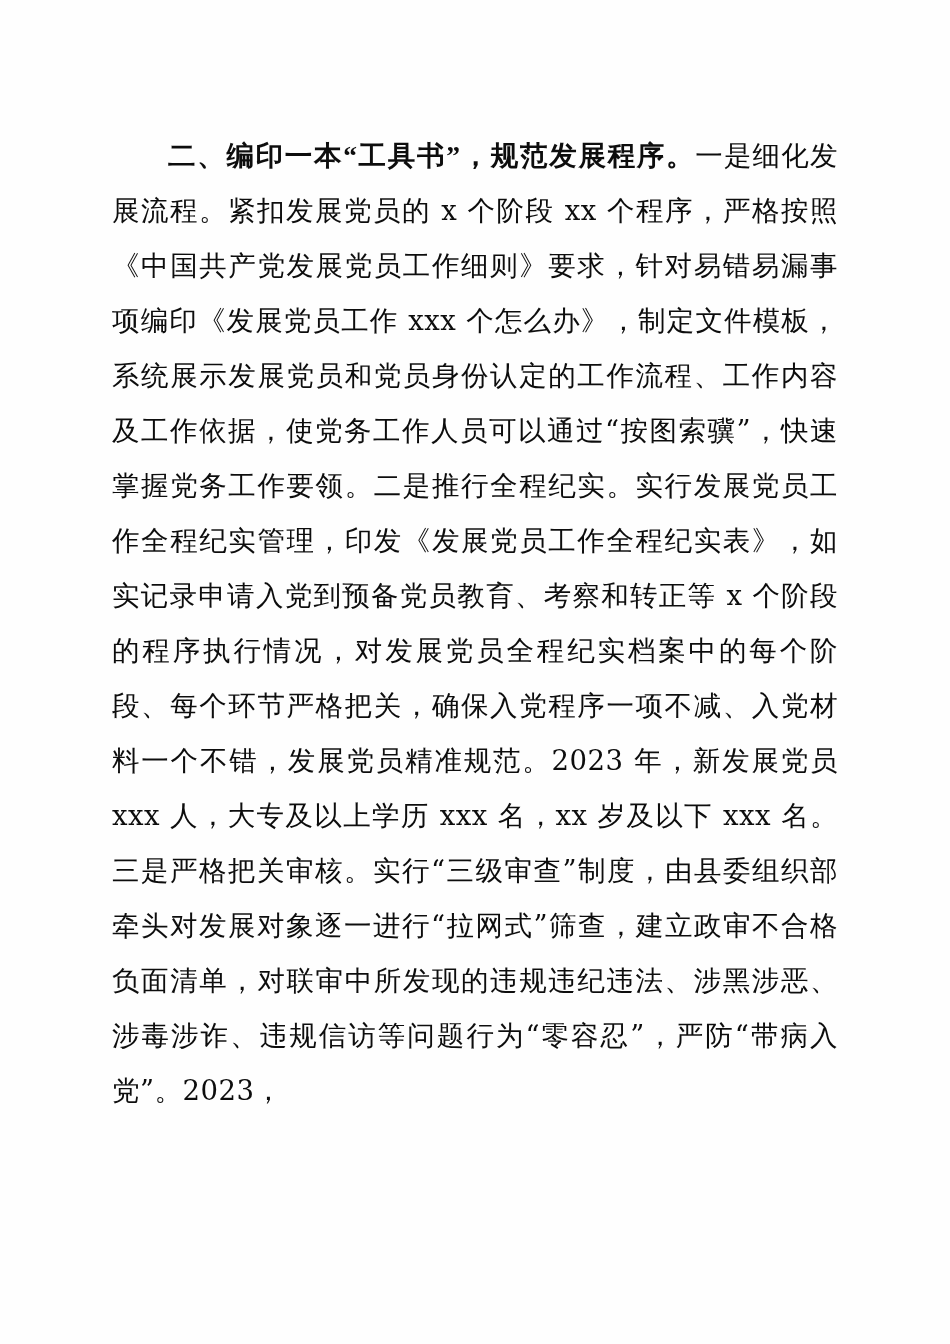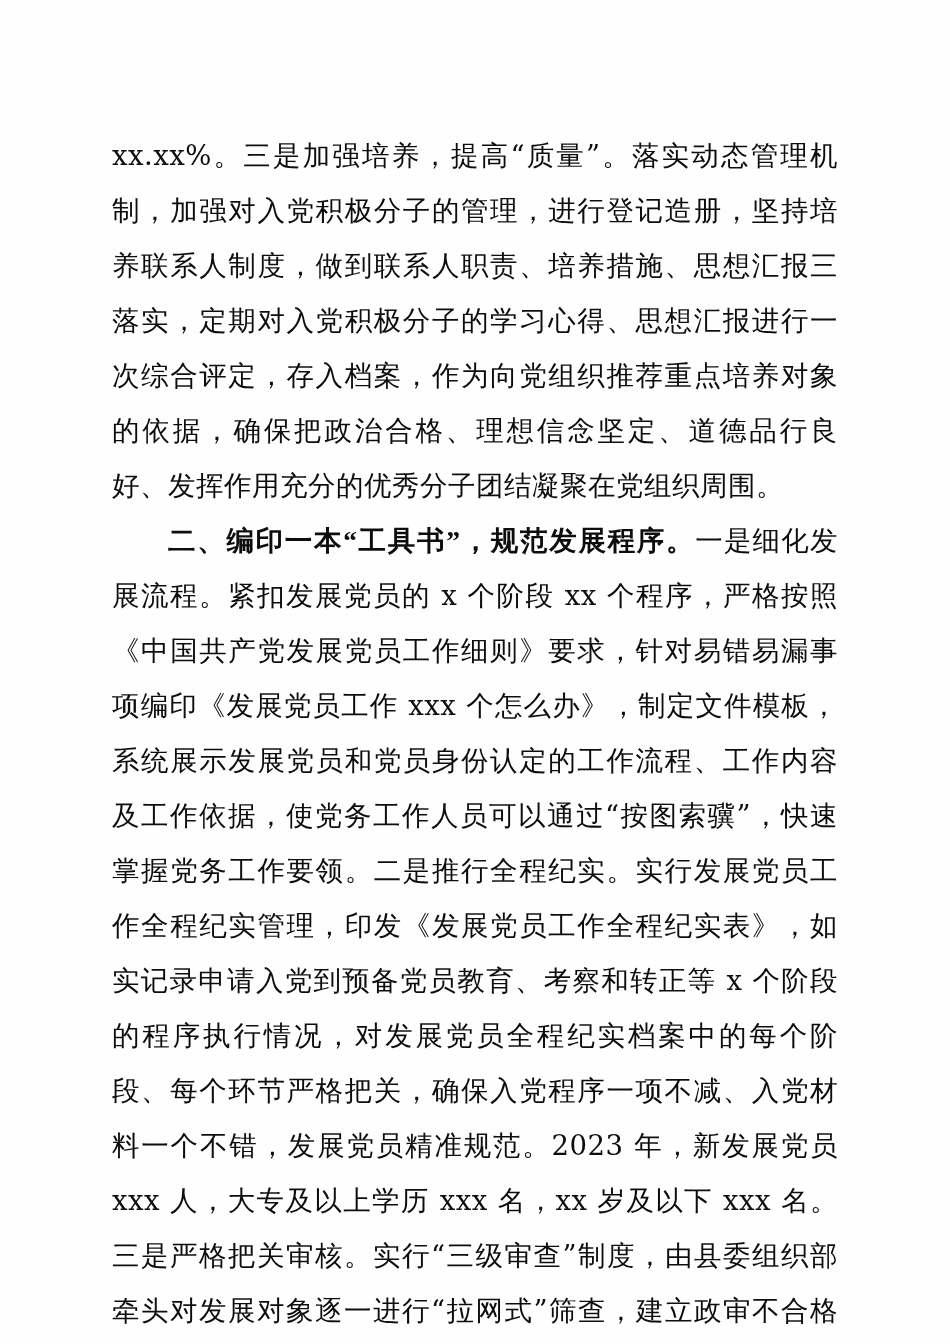--- a/index.html
+++ b/index.html
@@ -41,22 +41,19 @@
     letter-spacing: 1px;
     font-family: Liberation Serif, serif;
   }
 </style>
 </head>
 <body>
 
 <div class="page">
   <div class="doc-body">
 
-    <p class="para">
-      <span>xx.xx%。三是加强培养，提高“质量”。落实动态管理机制，加强对入党积极分子的管理，进行登记造册，坚持培养联系人制度，做到联系人职责、培养措施、思想汇报三落实，定期对入党积极分子的学习心得、思想汇报进行一次综合评定，存入档案，作为向党组织推荐重点培养对象的依据，确保把政治合格、理想信念坚定、道德品行良好、发挥作用充分的优秀分子团结凝聚在党组织周围。</span>
-    </p>
 
     <p class="para indent">
       <span class="bold">二、编印一本“工具书”，规范发展程序。</span><span>一是细化发展流程。紧扣发展党员的 x 个阶段 xx 个程序，严格按照《中国共产党发展党员工作细则》要求，针对易错易漏事项编印《发展党员工作 xxx 个怎么办》，制定文件模板，系统展示发展党员和党员身份认定的工作流程、工作内容及工作依据，使党务工作人员可以通过“按图索骥”，快速掌握党务工作要领。二是推行全程纪实。实行发展党员工作全程纪实管理，印发《发展党员工作全程纪实表》，如实记录申请入党到预备党员教育、考察和转正等 x 个阶段的程序执行情况，对发展党员全程纪实档案中的每个阶段、每个环节严格把关，确保入党程序一项不减、入党材料一个不错，发展党员精准规范。2023 年，新发展党员 xxx 人，大专及以上学历 xxx 名，xx 岁及以下 xxx 名。三是严格把关审核。实行“三级审查”制度，由县委组织部牵头对发展对象逐一进行“拉网式”筛查，建立政审不合格负面清单，对联审中所发现的违规违纪违法、涉黑涉恶、涉毒涉诈、违规信访等问题行为“零容忍”，严防“带病入党”。2023，</span>
     </p>
 
   </div>
 </div>
 
 </body></html>

